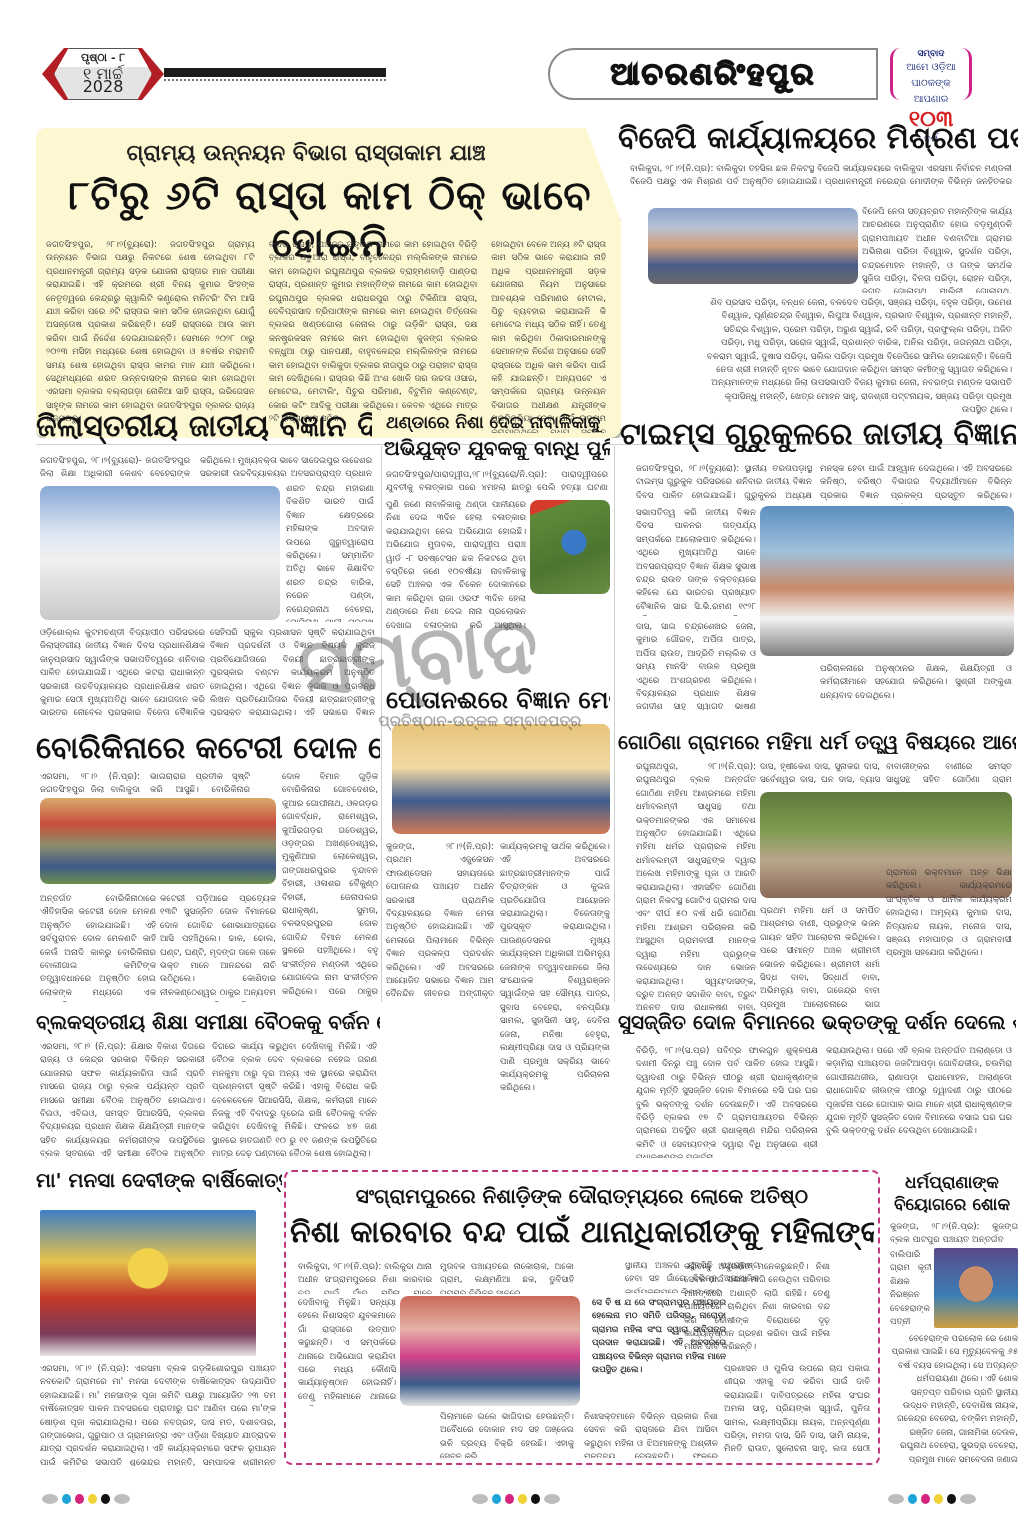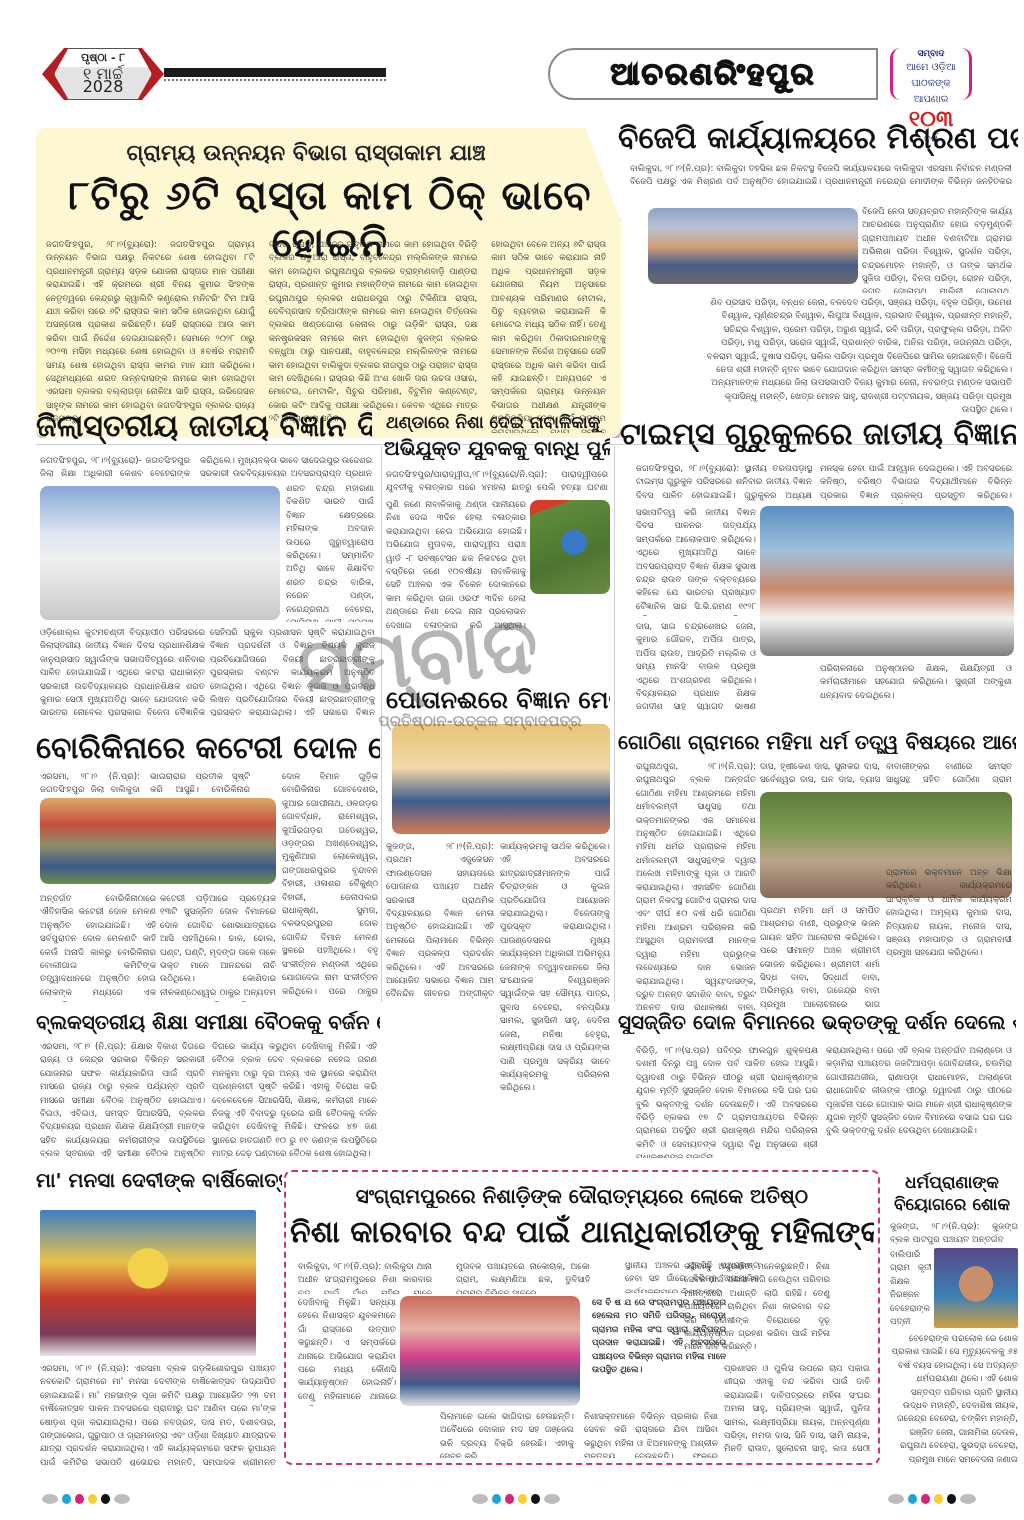--- a/index.html
+++ b/index.html
@@ -159,21 +159,21 @@
 <div class="abs txt" style="left:826px;top:1044px;width:186px;height:114px;">କରାଯାଉଥିଲା। ପରେ ଏହି ବ୍ଲକ ଅନ୍ତର୍ଗତ ଅଲାଣ୍ଡୋ ଓ କଡ଼ାମିରା ପଞ୍ଚାୟତର ଜଜଟିଆପଡ଼ା ଗୋବିନ୍ଦଜୀଉ, ଚଉମିରା ଗୋପୀନାଥଜୀଉ, ରାଣାପଡ଼ା ରାଧାମୋହନ, ଅଲାଣ୍ଡୋ ରାଧାଗୋବିନ୍ଦ ଜୀଉଙ୍କ ପୀଠରୁ ଦ୍ୱାଦଶୀ ଠାରୁ ପୀଠରେ ପୂଜାର୍ଚ୍ଚନା ପରେ ଗୋପାଳ ଭାଇ ମାନେ ଶ୍ରୀ ରାଧାକୃଷ୍ଣଙ୍କ ଯୁଗଳ ମୂର୍ତ୍ତି ସୁସଜ୍ଜିତ ଦୋଳ ବିମାନରେ ବସାଇ ଘର ଘର ବୁଲି ଭକ୍ତଙ୍କୁ ଦର୍ଶନ ଦେଉଥିବା ଦେଖାଯାଇଛି।</div>
 
 <div class="abs hl hl-m" style="left:36px;top:1168px;width:246px;">ମା' ମନସା ଦେବୀଙ୍କ ବାର୍ଷିକୋତ୍ସବ ଉଦ୍‌ଯାପିତ</div>
 <div class="abs photo ph-goddess" style="left:40px;top:1210px;width:216px;height:146px;border-radius:2px;"></div>
 <div class="abs txt" style="left:40px;top:1362px;width:236px;height:104px;">ଏରସମା, ୨୮।୨ (ନି.ପ୍ର): ଏରସମା ବ୍ଲକ ଗଡ଼କିଶୋରପୁର ପଞ୍ଚାୟତ ନବକୋଟି ଗ୍ରାମରେ ମା' ମନସା ଦେବୀଙ୍କ ବାର୍ଷିକୋତ୍ସବ ଉଦ୍‌ଯାପିତ ହୋଇଯାଇଛି। ମା' ମନସାଙ୍କ ପୂଜା କମିଟି ପକ୍ଷରୁ ଆୟୋଜିତ ୨୩ ତମ ବାର୍ଷିକୋତ୍ସବ ପାଳନ ଅବସରରେ ପ୍ରାତଃରୁ ଘଟ ଆଣିବା ପରେ ମା'ଙ୍କ ଷୋଡ଼ଶ ପୂଜା କରାଯାଇଥିଲା। ପରେ ନବଗ୍ରହ, ଦାସ ମତ, ଦଶାବତାର, ଗଙ୍ଗାଭୋଗ, ଗୁରୁପାଠ ଓ ଗ୍ରାମଜାତ୍ରା ଏବଂ ଓଡ଼ିଶା ବିଖ୍ୟାତ ଯାତ୍ରାଦଳ ଯାତ୍ରା ପ୍ରଦର୍ଶନ କରାଯାଇଥିଲା। ଏହି କାର୍ଯ୍ୟକ୍ରମରେ ସଫଳ ରୂପାୟନ ପାଇଁ କମିଟିର ସଭାପତି ଶୁଭେନ୍ଦ୍ର ମହାନ୍ତି, ସମ୍ପାଦକ ଶ୍ରୀମନ୍ତ ମଲ୍ଲିକ, ଅଜୟ ମଲ୍ଲିକ, ବିଷ୍ଣୁପ୍ରସାଦ ପ୍ରଧାନ, ବାପୁ ମୋଲିକ, ସୁକୁମାର ମୋଲିକ ପ୍ରମୁଖ ସହିତ ଗ୍ରାମର ସକଳ ସାହାଯ୍ୟ କରିଥିଲେ।</div>
 
 <div class="abs wavy-box"></div>
 <div class="abs hl hl-m" style="left:290px;top:1184px;width:584px;">ସଂଗ୍ରାମପୁରରେ ନିଶାଡ଼ିଙ୍କ ଦୌରାତ୍ମ୍ୟରେ ଲୋକେ ଅତିଷ୍ଠ</div>
 <div class="abs hl hl-xl" style="left:290px;top:1214px;width:584px;">ନିଶା କାରବାର ବନ୍ଦ ପାଇଁ ଥାନାଧିକାରୀଙ୍କୁ ମହିଳାଙ୍କ ଦାବିପତ୍ର</div>
 <div class="abs txt" style="left:298px;top:1260px;width:134px;height:34px;">ବାଲିକୁଦା, ୨୮।୨(ନି.ପ୍ର): ବାଲିକୁଦା ଥାନା ଅଧୀନ ସଂଗ୍ରାମପୁରରେ ନିଶା କାରବାର ବନ୍ଦ ପାଇଁ ଗାଁର ମହିଳା ମାନେ ଥାନାଧିକାରୀଙ୍କୁ ଦାବିପତ୍ର ପ୍ରଦାନ କରିଛନ୍ତି।</div>
-<div class="abs txt" style="left:456px;top:1260px;width:134px;height:34px;">ମୁତାବକ ପଞ୍ଚାୟତରେ ନାକୋଚାକ, ଅକୋ ଗ୍ରାମ, ଲକ୍ଷ୍ମଣିଆ ଛକ, ଡୁବିସାହି ଗ୍ରାମର ବିଭିନ୍ନ ସ୍ଥାନରେ</div>
+<div class="abs txt" style="left:440px;top:1260px;width:134px;height:34px;">ମୁତାବକ ପଞ୍ଚାୟତରେ ନାକୋଚାକ, ଅକୋ ଗ୍ରାମ, ଲକ୍ଷ୍ମଣିଆ ଛକ, ଡୁବିସାହି ଗ୍ରାମର ବିଭିନ୍ନ ସ୍ଥାନରେ</div>
 <div class="abs txt" style="left:582px;top:1259px;width:134px;height:34px;margin-left:43px;">ସ୍ଥାନୀୟ ଅଞ୍ଚଳର ଯୁବପିଢ଼ି ପଥଭ୍ରଷ୍ଟ ହେବା ସହ ଗାଁରେ ବିଭିନ୍ନ ଅସାମାଜିକ କାର୍ଯ୍ୟକଳାପରେ ଲିପ୍ତ ହୋଇ</div>
 <div class="abs txt" style="left:684px;top:1260px;width:146px;height:100px;">କରିବାକୁ ଅସୁରକ୍ଷିତ ମନେକରୁଛନ୍ତି। ନିଶା ସେବନ ପାଇଁ ପଇସା ମାଗି ନେଉଥିବା ପରିବାର ମାନଙ୍କରେ ଅଶାନ୍ତି ଲାଗି ରହିଛି। ତେଣୁ ପଞ୍ଚାୟତରେ ଚାଲିଥିବା ନିଶା କାରବାର ବନ୍ଦ କରି ଦୋଷୀଙ୍କ ବିରୋଧରେ ଦୃଢ଼ କାର୍ଯ୍ୟାନୁଷ୍ଠାନ ଗ୍ରହଣ କରିବା ପାଇଁ ମହିଳା ମାନେ ଦାବି କରିଛନ୍ତି।</div>
 <div class="abs photo ph-women" style="left:400px;top:1296px;width:180px;height:110px;"></div>
 <div class="abs txt" style="left:298px;top:1296px;width:98px;height:110px;">ଦେଖିବାକୁ ମିଳୁଛି। ସନ୍ଧ୍ୟା ହେଲେ ନିଶାସକ୍ତ ଯୁବକମାନେ ଗାଁ ରାସ୍ତାରେ ଉତ୍ପାତ କରୁଛନ୍ତି। ଏ ସମ୍ପର୍କରେ ଥାନାରେ ଅଭିଯୋଗ କରାଯିବା ପରେ ମଧ୍ୟ କୌଣସି କାର୍ଯ୍ୟାନୁଷ୍ଠାନ ହୋଇନାହିଁ। ତେଣୁ ମହିଳାମାନେ ଥାନାରେ ପହଞ୍ଚି ଥାନାଧିକାରୀ ନରେନ୍ଦ୍ର କୁମାର ସାହୁଙ୍କୁ ଦାବିପତ୍ର ପ୍ରଦାନ କରିଛନ୍ତି। ମହାଙ୍ଗାଦ ଅଭିଯୋଗ</div>
 <div class="abs txt" style="left:592px;top:1296px;width:134px;height:110px;font-weight:bold;">ସେ ବି ଷ ଯ ରେ ସଂଗ୍ରାମପୁର ପଞ୍ଚାୟତର ହେଲେନା ମଠ ସମିତି ପରିସର, ନାରୋଡ଼ା ଗ୍ରାମର ମହିଳା ସଂଘ ଦ୍ୱାରା ଦାବିପତ୍ର ପ୍ରଦାନ କରାଯାଇଛି। ଏହି ଅବସରରେ ପଞ୍ଚାୟତର ବିଭିନ୍ନ ଗ୍ରାମର ମହିଳା ମାନେ ଉପସ୍ଥିତ ଥିଲେ।</div>
 <div class="abs txt" style="left:724px;top:1362px;width:146px;height:96px;">ପ୍ରଶାସନ ଓ ପୁଲିସ ଉପରେ ଚାପ ପକାଇ ଶୀଘ୍ର ଏହାକୁ ବନ୍ଦ କରିବା ପାଇଁ ଦାବି କରାଯାଇଛି। ଦାବିପତ୍ରରେ ମହିଳା ସଂଘର ଅମଳା ସାହୁ, ପ୍ରିୟଙ୍କା ସ୍ୱାଇଁ, ପୁନିତା ସାମଲ, ଲକ୍ଷ୍ମୀପ୍ରିୟା ନାୟକ, ଅନ୍ନପୂର୍ଣ୍ଣା ପରିଡ଼ା, ମମତା ଦାସ, ସିନି ଦାସ, ସାମି ନାୟକ, ମିନତି ରାଉତ, ସୁଲୋଚନା ସାହୁ, ଲତା ସେଠୀ ପ୍ରମୁଖ ସ୍ୱାକ୍ଷର କରିଛନ୍ତି।</div>
 <div class="abs txt" style="left:440px;top:1410px;width:134px;height:48px;">ପିଲାମାନେ ଇଲେ ଭାଗିଦାର ହେଉଛନ୍ତି। ଅବୈଧରେ ଦୋକାନ ମଦ ସହ ଗଞ୍ଜେଇ ଭଳି ଦ୍ରବ୍ୟ ବିକ୍ରି ହେଉଛି। ଏହାକୁ ସେବନ କରି</div>
 <div class="abs txt" style="left:584px;top:1410px;width:134px;height:48px;">ନିଶାସକ୍ତମାନେ ବିଭିନ୍ନ ପ୍ରକାର ନିଶା ସେବନ କରି ରାସ୍ତାରେ ଯିବା ଆସିବା କରୁଥିବା ମହିଳା ଓ ଝିଅମାନଙ୍କୁ ଅଶ୍ଳୀଳ ମନ୍ତବ୍ୟ ଦେଉଛନ୍ତି। ଫଳରେ ଝିଅବୋହୂମାନେ ରାସ୍ତାରେ ଯାତାୟାତ</div>
 
 <div class="abs hl hl-s" style="left:886px;top:1172px;width:132px;">ଧର୍ମପ୍ରାଣାଙ୍କ</div>

